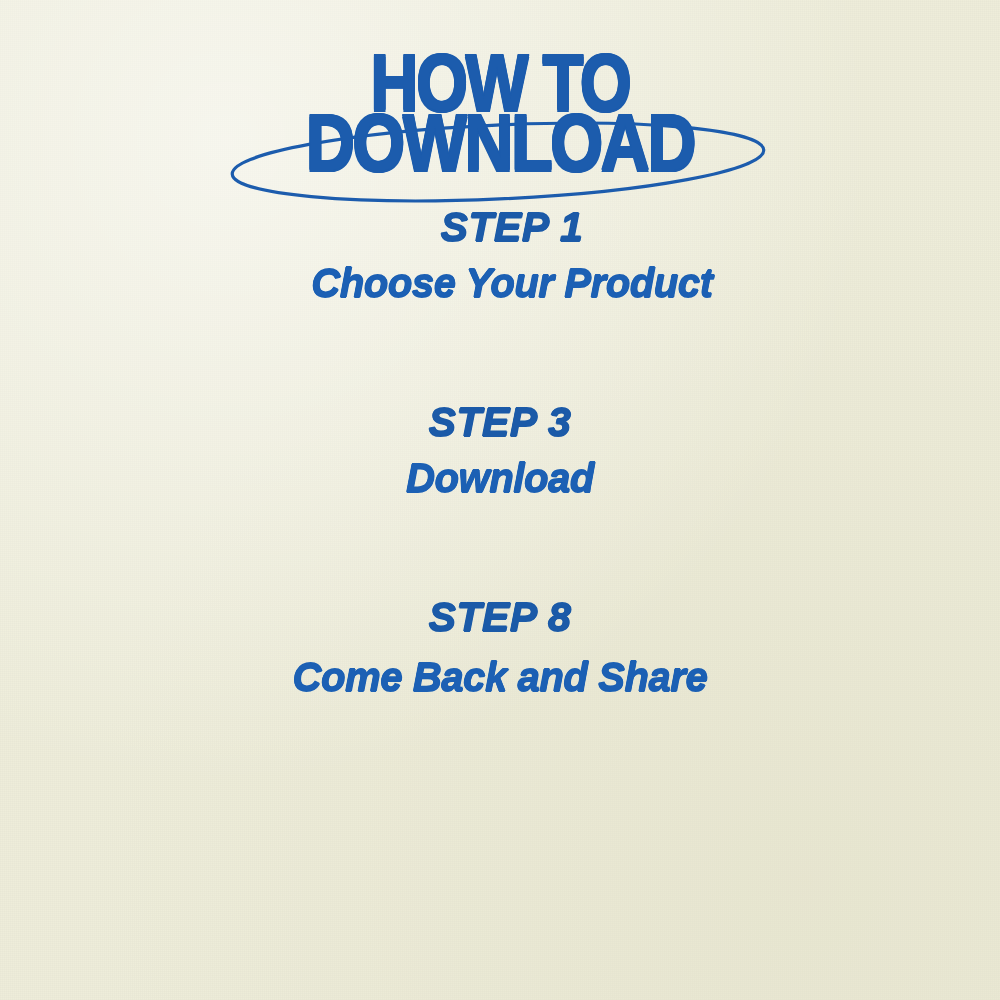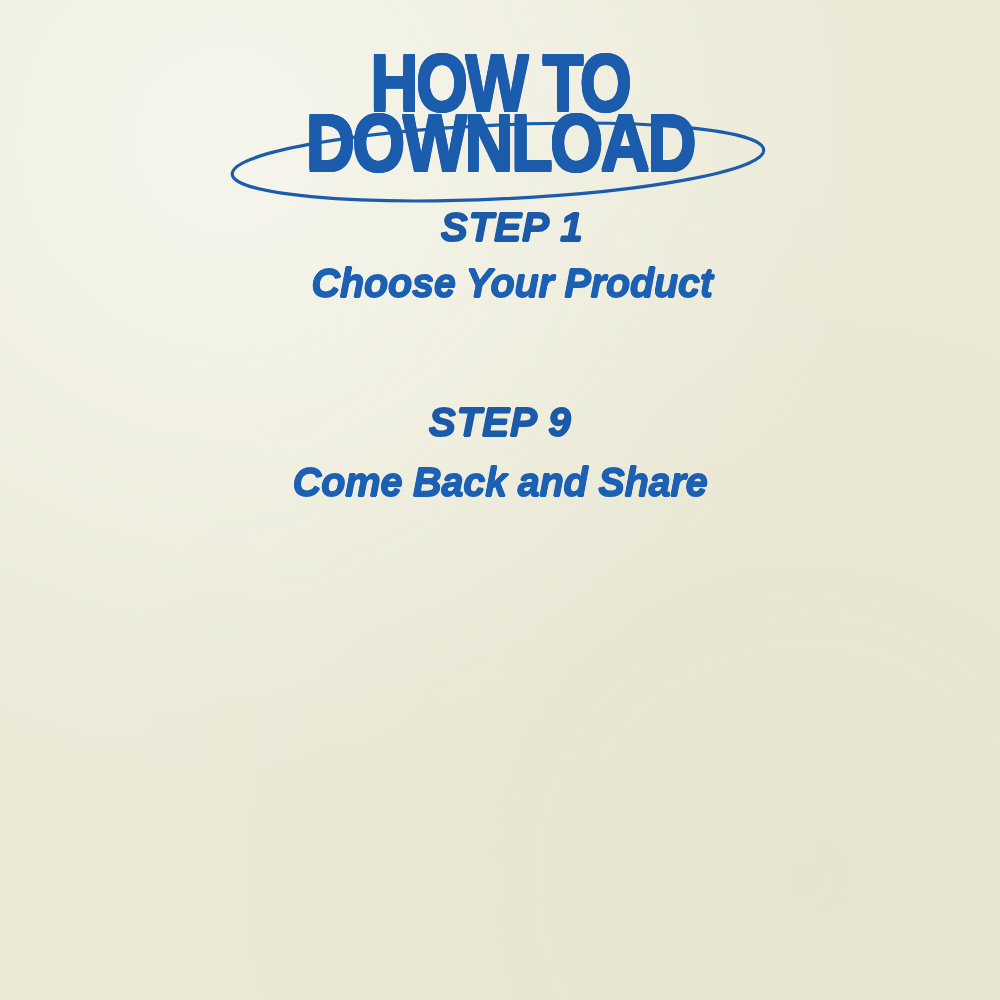--- a/index.html
+++ b/index.html
@@ -165,22 +165,28 @@
   <div id="steps">
 
     <div class="step" id="step-1">
       <div class="step-label">STEP 1</div>
       <div class="step-title">
         <span class="title-row">Choose Your Product</span>
       </div>
     </div>
 
 
+    <div class="step" id="step-3">
+      <div class="step-label">STEP 3</div>
+      <div class="step-title">
+        <span class="title-row">Download</span>
+      </div>
+    </div>
 
     <div class="step" id="step-4">
-      <div class="step-label">STEP 9</div>
+      <div class="step-label">STEP 8</div>
       <div class="step-title">
         <span class="title-row">Come Back and Share</span>
       </div>
     </div>
 
   </div>
 </div>
 
 </body></html>

